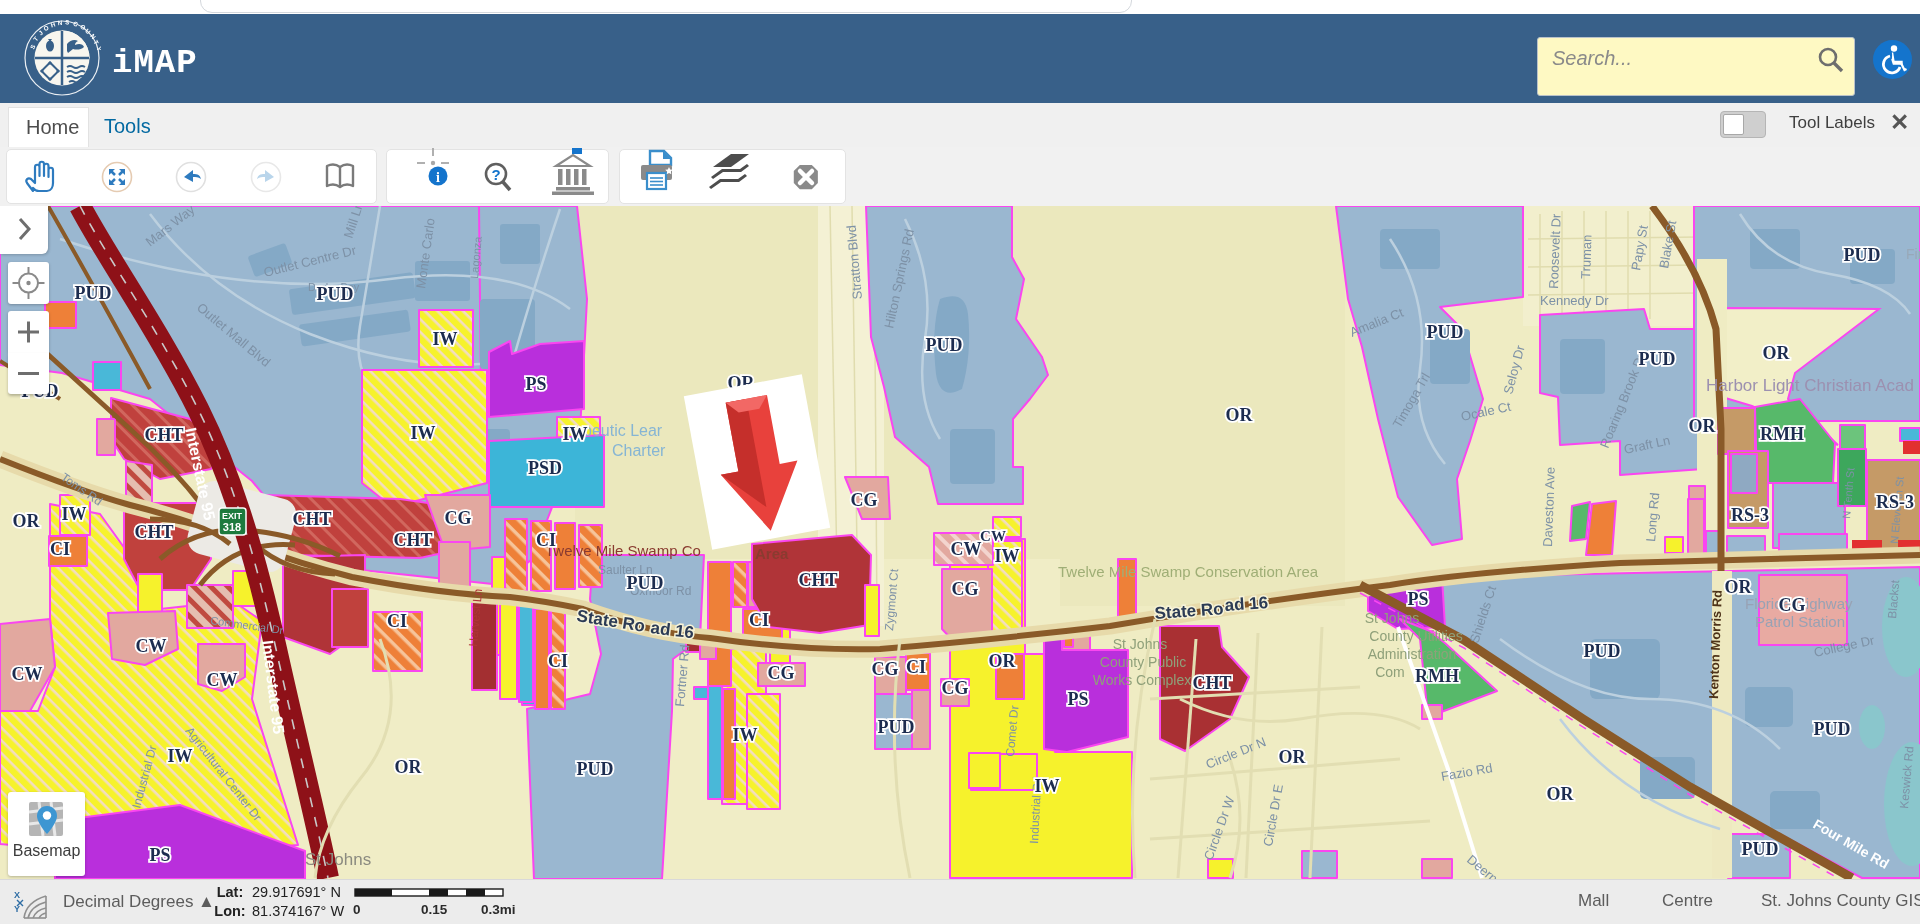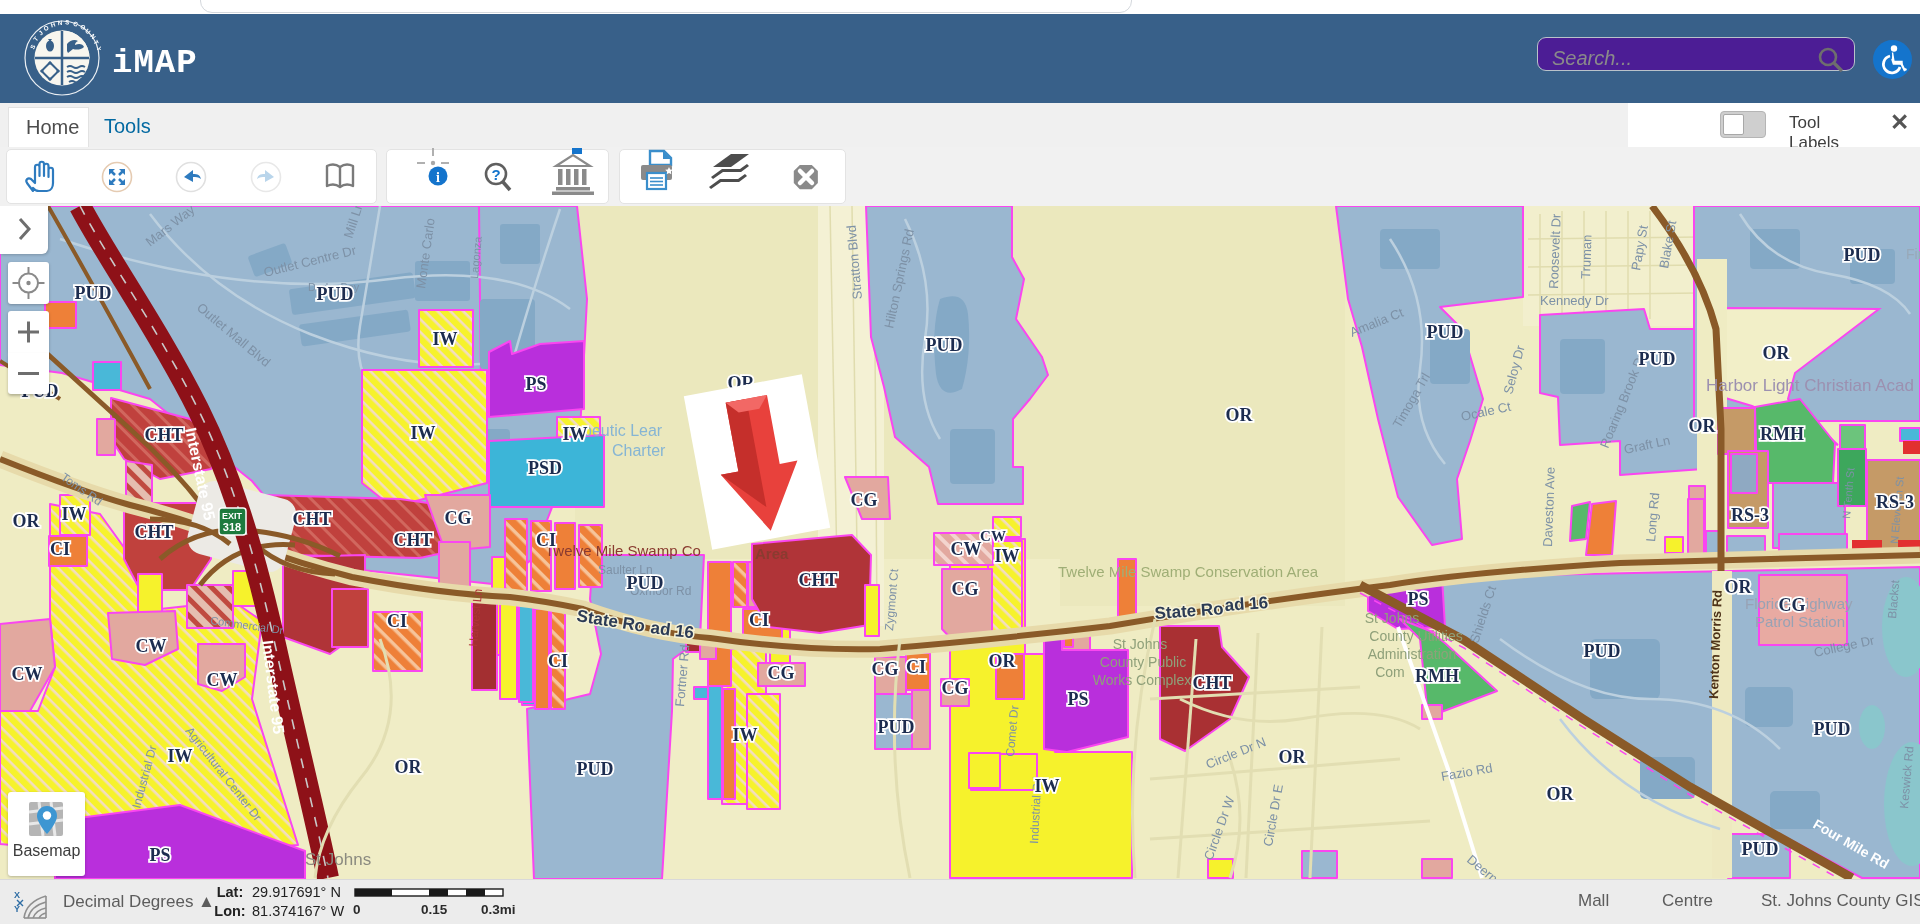--- a/index.html
+++ b/index.html
@@ -4,24 +4,24 @@
 <style>
 * { margin:0; padding:0; box-sizing:border-box; }
 html,body { width:1920px; height:924px; overflow:hidden; font-family:"Liberation Sans", sans-serif; background:#fff; }
 #stage { position:relative; width:1920px; height:924px; overflow:hidden; }
 
 #topstrip { position:absolute; left:0; top:0; width:1920px; height:14px; background:#fff; z-index:30; }
 #topstrip .bub { position:absolute; left:200px; top:-14px; width:932px; height:27px; border:1px solid #d4d8dd; border-radius:12px; background:#fff; }
 
 #header { position:absolute; left:0; top:14px; width:1920px; height:89px; background:#386089; z-index:29; }
 #imap { position:absolute; left:112px; top:30px; color:#fff; font-size:34px; font-weight:bold; letter-spacing:1px;font-family:Liberation Mono, monospace; }
-#searchbox { position:absolute; left:1537px; top:23px; width:318px; height:34px; background:#4c1d95; border-radius:9px; border:1px solid #b9c2ca; }
+#searchbox { position:absolute; left:1537px; top:23px; width:318px; height:59px; background:#fef9c3; border-radius:3px; border:1px solid #b9c2ca; }
 #searchbox .ph { position:absolute; left:14px; top:9px; font-style:italic; color:#8a8a8a; font-size:20px; }
 
-#tabbar { position:absolute; left:0; top:103px; width:1628px; height:44px; background:#f0f0f0; z-index:28; }
+#tabbar { position:absolute; left:0; top:103px; width:1920px; height:44px; background:#f0f0f0; z-index:28; }
 #hometab { position:absolute; left:8px; top:4px; width:81px; height:40px; background:#fff; border:1px solid #e2e2e2; border-bottom:none; }
 #hometab span { position:absolute; left:17px; top:8px; font-size:20px; color:#4d4d4d; }
 #toolstab { position:absolute; left:104px; top:12px; font-size:20px; color:#0369a1; }
 #toollabels { position:absolute; left:1789px; top:10px; font-size:17px; color:#3f3f3f; }
 #toggle { position:absolute; left:1720px; top:8px; width:46px; height:27px; background:#cfcfcf; border:1px solid #b5b5b5; border-radius:4px; }
 #toggle .knob { position:absolute; left:2px; top:2px; width:21px; height:21px; background:#fff; border:1px solid #a8a8a8; border-radius:2px; }
 #closex { position:absolute; left:1890px; top:6px; font-size:23px; color:#555; font-weight:bold; }
 
 #toolbar { position:absolute; left:0; top:147px; width:1920px; height:59px; background:#f1f1f1; z-index:28; }
 .tcard { position:absolute; top:2px; height:55px; background:#fff; border:1px solid #e3e3e3; border-radius:5px; }

